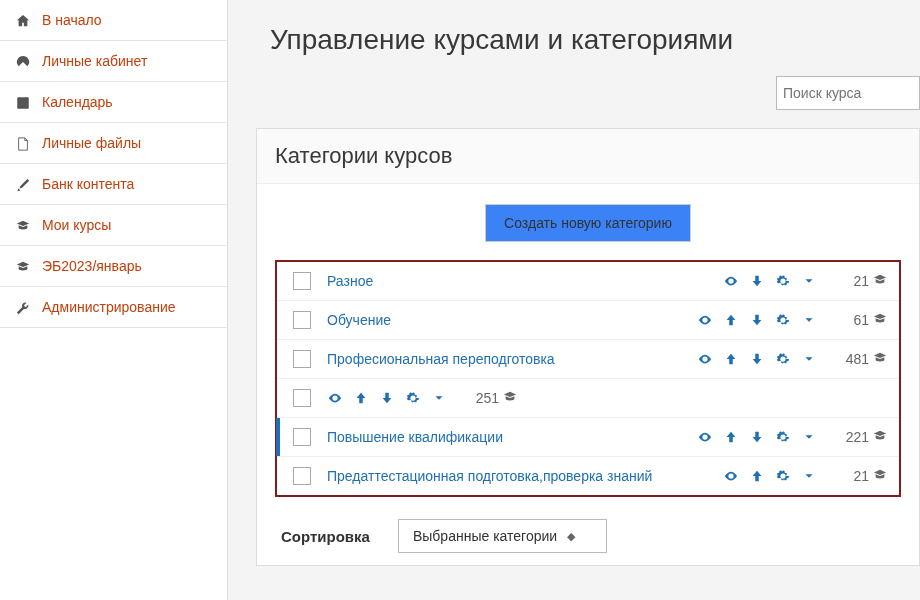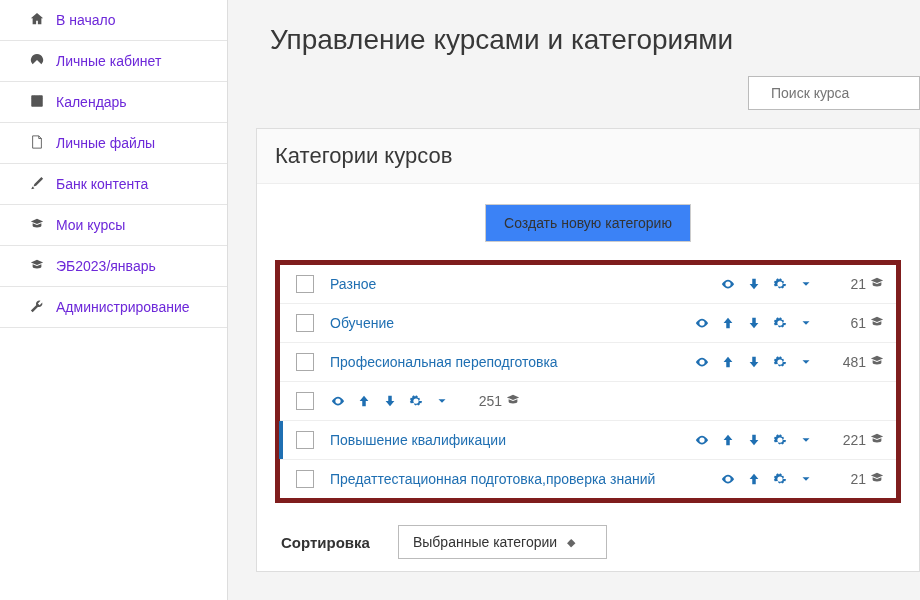--- a/index.html
+++ b/index.html
@@ -1,30 +1,30 @@
 <!DOCTYPE html>
 <html><head>
 <meta charset="utf-8">
 <style>
   * { box-sizing: border-box; margin: 0; padding: 0; }
   body { font-family: "Segoe UI", Arial, sans-serif; font-size: 14px; color: #333; background: #f4f4f4; width: 920px; height: 600px; overflow: hidden; }
   .layout { display: flex; height: 100%; }
   .sidebar { width: 228px; background: #fff; border-right: 1px solid #ddd; }
-  .sidebar-item { display: flex; align-items: flex-start; padding: 12px 28px; border-bottom: 1px solid #e5e5e5; cursor: pointer; color: #6d28d9; }
+  .sidebar-item { display: flex; align-items: flex-end; padding: 12px 14px; border-bottom: 1px solid #e5e5e5; cursor: pointer; color: #c2410c; }
   .sidebar-item .icon { width: 18px; display: inline-flex; justify-content: center; margin-right: 10px; color: #555; }
   .main { flex: 1; padding: 0 0 0 28px; overflow: hidden; }
   .page-title { font-size: 28px; font-weight: 300; color: #383838; margin: 24px 0 20px 14px; }
   .search-row { display: flex; justify-content: flex-end; margin-bottom: 18px; }
-  .search-input { width: 172px; padding: 8px 22px; border: 1px solid #bbb; font-size: 14px; color: #555; }
+  .search-input { width: 144px; padding: 8px 6px; border: 1px solid #bbb; font-size: 14px; color: #555; }
   .card { border: 1px solid #ddd; background: #fff; margin-left: 0; }
   .card-header { padding: 14px 18px; font-size: 22px; font-weight: 300; color: #383838; border-bottom: 1px solid #eee; background:#fafafa; }
   .card-body { padding: 20px 18px 12px 18px; }
   .btn-row { display: flex; justify-content: center; margin-bottom: 18px; }
   .btn-create { background: #3b82f6; border: 1px solid #ccc; padding: 10px 18px; font-size: 14px; cursor: pointer; color: #333; }
-  .cat-list { border: 5px solid #7f1d1d; }
+  .cat-list { border: 2px solid #7f1d1d; }
   .cat-row { display: flex; align-items: center; padding: 10px 12px; border-bottom: 1px solid #eee; position: relative; }
   .cat-row.last { border-bottom: none; }
   .cat-row.selected::before { content:""; position:absolute; left:-1px; top:0; bottom:0; width:4px; background:#1f6fb2; }
   .cat-check { width: 18px; height: 18px; border: 1px solid #aaa; margin: 0 16px 0 4px; cursor: pointer; background:#fff; }
   .cat-name { flex: 1; color: #1f6fb2; cursor: pointer; }
   .cat-actions { display: flex; align-items: center; gap: 10px; color: #1f6fb2; }
   .cat-actions .act { cursor: pointer; width: 16px; display:inline-flex; justify-content:center; }
   .cat-count { width: 56px; text-align: right; color: #666; display:flex; align-items:center; justify-content:flex-end; gap:4px; margin-left: 14px; }
   .cap-icon { color:#666; }
   .sort-row { display: flex; align-items: center; gap: 28px; margin-top: 22px; margin-left: 6px; }

